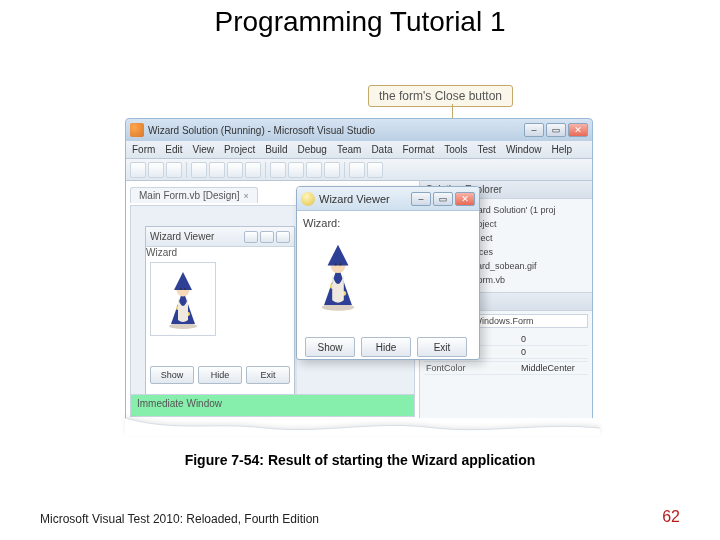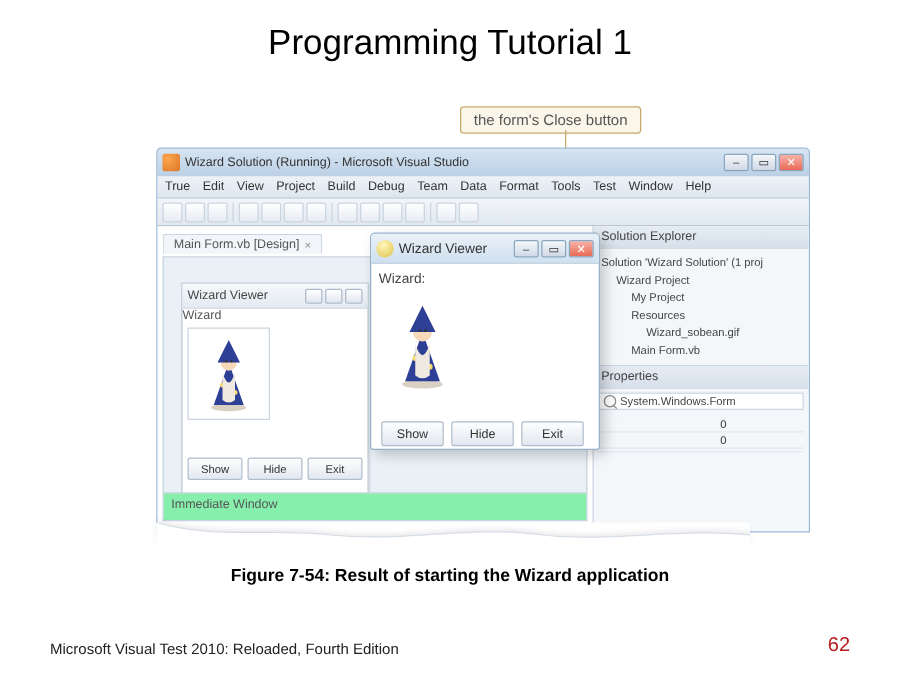--- a/index.html
+++ b/index.html
@@ -9,21 +9,21 @@
     height: 540px;
     font-family: Arial, Helvetica, sans-serif;
     background: #fff;
     position: relative;
     overflow: hidden;
   }
   .slide-title {
     text-align: center;
     font-size: 28px;
     font-weight: 400;
-    margin: 18px 0 6px 0;
+    margin: 6px 0 6px 0;
   }
   .callout {
     position: absolute;
     top: 85px;
     left: 368px;
     border: 1px solid #c5a96a;
     background: #fbf6ea;
     padding: 3px 10px;
     font-size: 12px;
     color: #555;
@@ -34,21 +34,21 @@
     top: 104px;
     left: 452px;
     width: 1px;
     height: 48px;
     background: #c5a96a;
   }
   .vs-window {
     position: absolute;
     top: 118px;
     left: 125px;
-    width: 523px;
+    width: 468px;
     height: 308px;
     border: 1px solid #9ab9d6;
     border-radius: 4px 4px 0 0;
     background: linear-gradient(#d6e4f2,#b9cee4 24px,#e8eef5 24px,#e8eef5);
     overflow: hidden;
   }
   .vs-titlebar {
     height: 22px;
     display: flex;
     align-items: center;
@@ -292,21 +292,21 @@
   <div class="vs-titlebar">
     <span class="ticon"></span>
     <span>Wizard Solution (Running) - Microsoft Visual Studio</span>
     <div class="win-controls">
       <div class="wc-btn">–</div>
       <div class="wc-btn">▭</div>
       <div class="wc-btn wc-close">✕</div>
     </div>
   </div>
   <div class="vs-menu">
-    <span>True</span>
+    <span>Form</span>
     <span>Edit</span>
     <span>View</span>
     <span>Project</span>
     <span>Build</span>
     <span>Debug</span>
     <span>Team</span>
     <span>Data</span>
     <span>Format</span>
     <span>Tools</span>
     <span>Test</span>
@@ -399,20 +399,24 @@
               <div class="pval">0</div>
             </div>
           <div class="prow">
               <div class="pkey"></div>
               <div class="pval">0</div>
             </div>
           <div class="prow">
               <div class="pkey"></div>
               <div class="pval"></div>
             </div>
+          <div class="prow">
+              <div class="pkey">FontColor</div>
+              <div class="pval">MiddleCenter</div>
+            </div>
         </div>
       </div>
     </div>
   </div>
 </div>
 
 <div class="runwin">
   <div class="run-titlebar">
     <span class="run-ico"></span>
     <span>Wizard Viewer</span>

